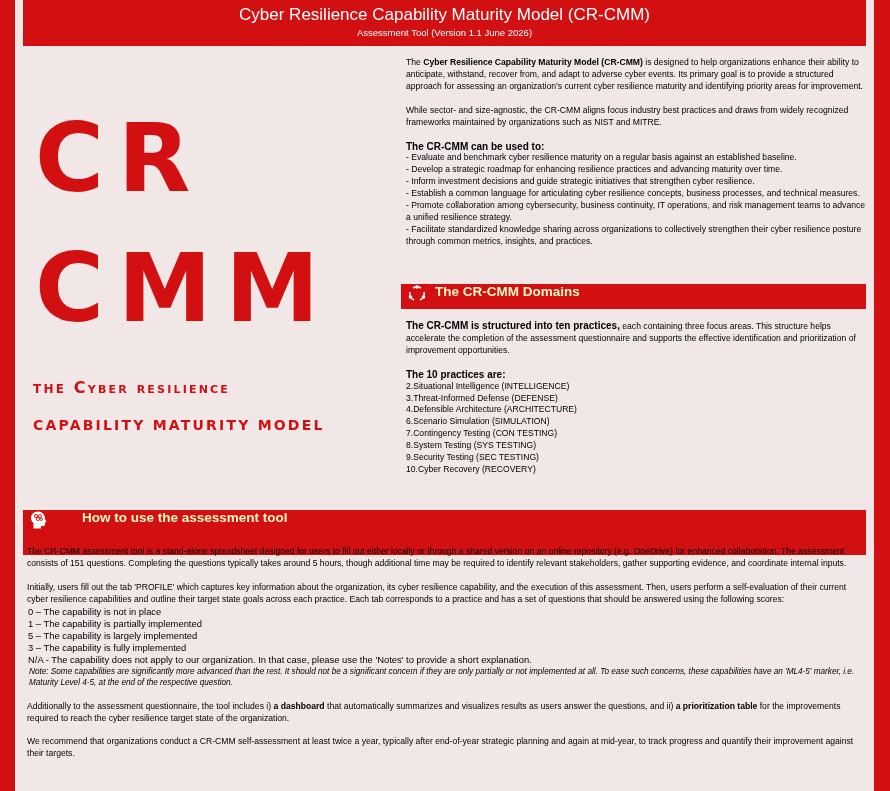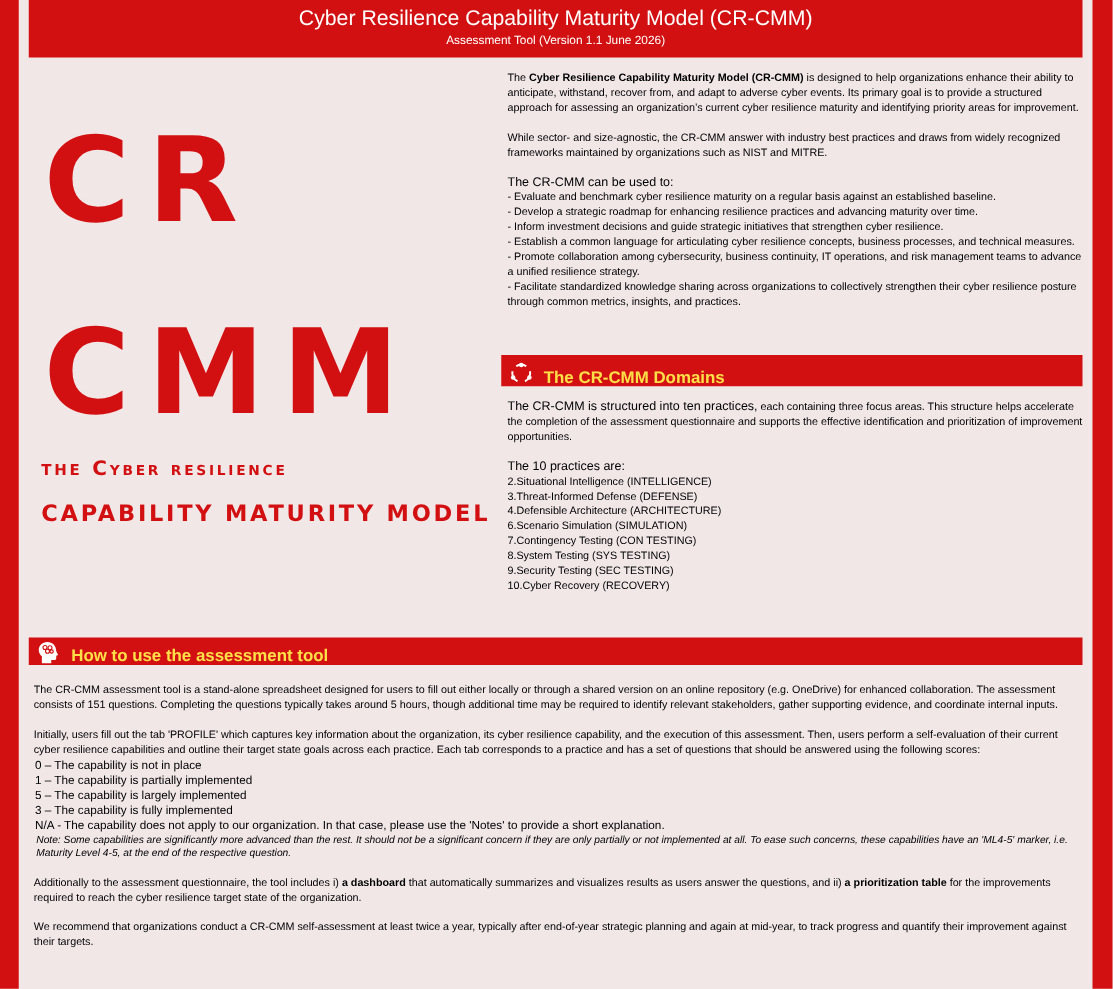--- a/index.html
+++ b/index.html
@@ -12,47 +12,47 @@
   }
   .edge-left { position: absolute; left: 0; top: 0; width: 15px; height: 791px; background: #d21011; }
   .edge-right { position: absolute; left: 874px; top: 0; width: 16px; height: 791px; background: #d21011; }
   .title-bar {
     position: absolute; left: 23px; top: 0; width: 843px; height: 46px;
     background: #d21011; color: #fff; text-align: center;
   }
   .title-bar .t1 { font-size: 17px; line-height: 24px; padding-top: 3px; font-family: "Liberation Sans", sans-serif; }
   .title-bar .t2 { font-size: 9.5px; line-height: 12px; }
   .logo {
-    position: absolute; left: 23px; top: 49px; width: 375px; height: 400px; color: #d21011;
+    position: absolute; left: 23px; top: 62px; width: 375px; height: 400px; color: #d21011;
   }
   .logo .big {
     position: absolute; left: 12px; font-family: "DejaVu Sans", sans-serif; font-weight: bold;
     font-size: 94px; letter-spacing: 14px; line-height: 1;
   }
   .logo .cr { top: 50px; }
-  .logo .cmm { top: 180px; margin-top: 23px; }
+  .logo .cmm { top: 180px; }
   .logo .tag {
     position: absolute; left: 10px; top: 308px; font-family: "DejaVu Sans", sans-serif;
     font-weight: bold; font-size: 16px; letter-spacing: 2.2px; line-height: 35px; white-space: nowrap;
   }
   .logo .tag .sm { font-size: 12px; }
   .right-col {
     position: absolute; left: 406px; top: 57px; width: 460px; font-size: 8.6px; line-height: 11.9px;
   }
   .right-col p { margin: 0; }
   .gap { height: 12px; }
   .b { font-weight: bold; }
-  .hdr-b { font-weight: normal; font-size: 10px; }
+  .hdr-b { font-weight: bold; font-size: 10px; }
   .sec-hdr {
-    position: absolute; background: #d21011; color: #fde047; font-size: 13.5px; font-weight: bold;
-    display: flex; align-items: flex-end;
+    position: absolute; background: #d21011; color: #fef9c3; font-size: 13.5px; font-weight: bold;
+    display: flex; align-items: flex-start;
   }
   .sec-hdr .ico { width: 20px; height: 20px; margin: 0 8px 0 6px; display: inline-flex; }
   .domains-hdr { left: 401px; top: 284px; width: 465px; height: 25px; }
-  .howto-hdr { left: 23px; top: 510px; width: 843px; height: 22px; }
+  .howto-hdr { left: 23px; top: 510px; width: 843px; height: 45px; gap: 25px; }
   .domains-body { position: absolute; left: 406px; top: 320px; width: 460px; font-size: 8.6px; line-height: 11.9px; }
   .domains-body p { margin: 0; }
   .howto-body { position: absolute; left: 27px; top: 546px; width: 836px; font-size: 8.6px; line-height: 11.9px; }
   .howto-body p { margin: 0; }
   .score { font-weight: normal; font-size: 9.4px; line-height: 12px; padding-left: 1px; }
   .note { font-style: italic; font-size: 8.2px; line-height: 11.5px; padding-left: 2px; }
 </style>
 </head>
 <body>
 
@@ -62,28 +62,28 @@
 <div class="title-bar">
   <div class="t1">Cyber Resilience Capability Maturity Model (CR-CMM)</div>
   <div class="t2">Assessment Tool (Version 1.1 June 2026)</div>
 </div>
 
 <div class="logo">
   <div class="big cr">CR</div>
   <div class="big cmm">CMM</div>
   <div class="tag">
     <div><span class="sm" style="text-transform:uppercase">the</span> <span style="font-variant:small-caps">Cyber resilience</span></div>
-    <div><span style="text-transform:uppercase;font-size:18px">capability maturity model</span></div>
+    <div><span style="text-transform:uppercase;font-size:14px">capability maturity model</span></div>
   </div>
 </div>
 
 <div class="right-col">
   <p><span>The </span><span class="b">Cyber Resilience Capability Maturity Model (CR-CMM)</span><span> is designed to help organizations enhance their ability to anticipate, withstand, recover from, and adapt to adverse cyber events. Its primary goal is to provide a structured approach for assessing an organization’s current cyber resilience maturity and identifying priority areas for improvement.</span></p>
   <div class="gap"></div>
-  <p>While sector- and size-agnostic, the CR-CMM answer with industry best practices and draws from widely recognized frameworks maintained by organizations such as NIST and MITRE.</p>
+  <p>While sector- and size-agnostic, the CR-CMM aligns focus industry best practices and draws from widely recognized frameworks maintained by organizations such as NIST and MITRE.</p>
   <div class="gap"></div>
   <p class="hdr-b">The CR-CMM can be used to:</p>
   <p>- Evaluate and benchmark cyber resilience maturity on a regular basis against an established baseline.</p>
   <p>- Develop a strategic roadmap for enhancing resilience practices and advancing maturity over time.</p>
   <p>- Inform investment decisions and guide strategic initiatives that strengthen cyber resilience.</p>
   <p>- Establish a common language for articulating cyber resilience concepts, business processes, and technical measures.</p>
   <p>- Promote collaboration among cybersecurity, business continuity, IT operations, and risk management teams to advance a unified resilience strategy.</p>
   <p>- Facilitate standardized knowledge sharing across organizations to collectively strengthen their cyber resilience posture through common metrics, insights, and practices.</p>
 </div>
 

